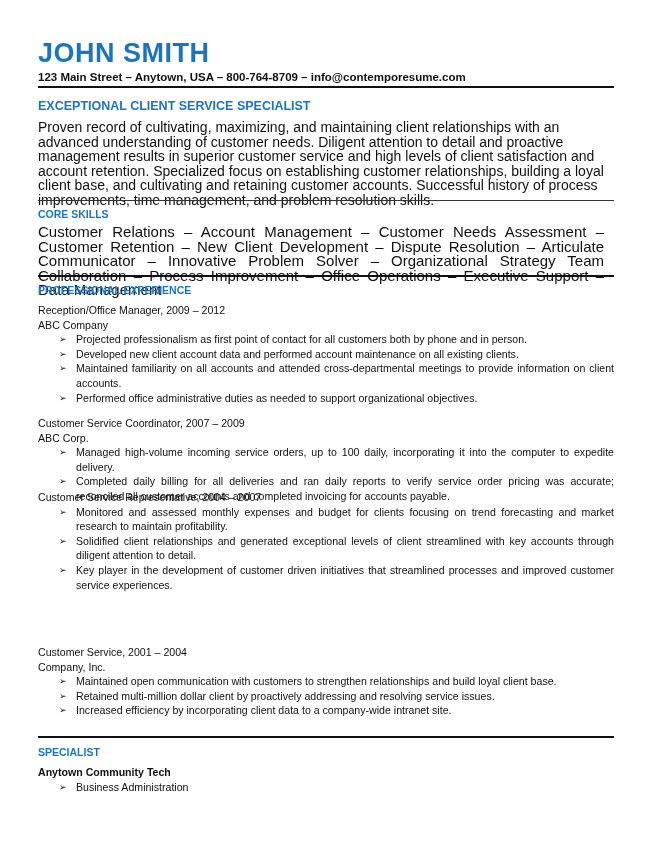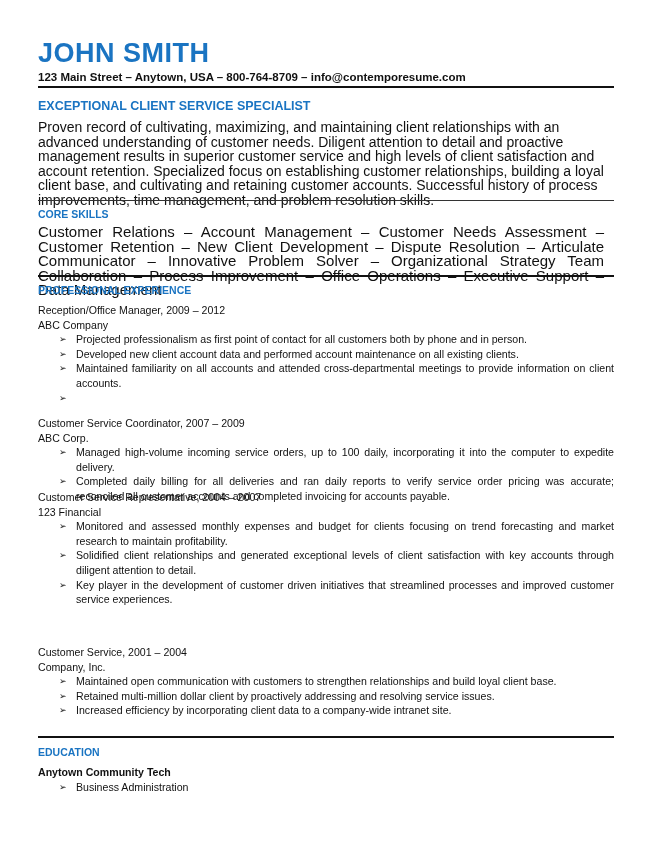--- a/index.html
+++ b/index.html
@@ -47,62 +47,61 @@
 
   <div class="job" style="top:303px;">
     <div class="job-title-line">
       <span class="job-title">Reception/Office Manager</span><span>, 2009 – 2012</span>
     </div>
     <div class="company">ABC Company</div>
     <ul class="bullets">
       <li><span class="arrow">➢</span><span>Projected professionalism as first point of contact for all customers both by phone and in person.</span></li>
       <li><span class="arrow">➢</span><span>Developed new client account data and performed account maintenance on all existing clients.</span></li>
       <li><span class="arrow">➢</span><span>Maintained familiarity on all accounts and attended cross-departmental meetings to provide information on client accounts.</span></li>
-      <li><span class="arrow">➢</span></li>
+      <li><span class="arrow">➢</span><span>Performed office administrative duties as needed to support organizational objectives.</span></li>
     </ul>
   </div>
 
   <div class="job" style="top:416px;">
     <div class="job-title-line">
       <span class="job-title">Customer Service Coordinator</span><span>, 2007 – 2009</span>
     </div>
     <div class="company">ABC Corp.</div>
     <ul class="bullets">
       <li><span class="arrow">➢</span><span>Managed high-volume incoming service orders, up to 100 daily, incorporating it into the computer to expedite delivery.</span></li>
       <li><span class="arrow">➢</span><span>Completed daily billing for all deliveries and ran daily reports to verify service order pricing was accurate; reconciled all customer accounts and completed invoicing for accounts payable.</span></li>
     </ul>
   </div>
 
   <div class="job" style="top:490px;">
     <div class="job-title-line">
       <span class="job-title">Customer Service Representative</span><span>, 2004 – 2007</span>
     </div>
-    <div class="company">123 Financial</div>
     <ul class="bullets">
       <li><span class="arrow">➢</span><span>Monitored and assessed monthly expenses and budget for clients focusing on trend forecasting and market research to maintain profitability.</span></li>
-      <li><span class="arrow">➢</span><span>Solidified client relationships and generated exceptional levels of client satisfaction with key accounts through diligent attention to detail.</span></li>
+      <li><span class="arrow">➢</span><span>Solidified client relationships and generated exceptional levels of client streamlined with key accounts through diligent attention to detail.</span></li>
       <li><span class="arrow">➢</span><span>Key player in the development of customer driven initiatives that streamlined processes and improved customer service experiences.</span></li>
     </ul>
   </div>
 
   <div class="job" style="top:645px;">
     <div class="job-title-line">
       <span class="job-title">Customer Service</span><span>, 2001 – 2004</span>
     </div>
     <div class="company">Company, Inc.</div>
     <ul class="bullets">
       <li><span class="arrow">➢</span><span>Maintained open communication with customers to strengthen relationships and build loyal client base.</span></li>
       <li><span class="arrow">➢</span><span>Retained multi-million dollar client by proactively addressing and resolving service issues.</span></li>
       <li><span class="arrow">➢</span><span>Increased efficiency by incorporating client data to a company-wide intranet site.</span></li>
     </ul>
   </div>
 
   <div class="rule thick" style="top:736px;"></div>
 
-  <div class="section-title" style="top:746px;">EDUCATION</div>
+  <div class="section-title" style="top:746px;">SPECIALIST</div>
   <div class="edu">
     <div class="school">Anytown Community Tech</div>
     <ul class="bullets">
       <li><span class="arrow">➢</span><span>Business Administration</span></li>
     </ul>
   </div>
 
 </div>
 
 </body></html>

